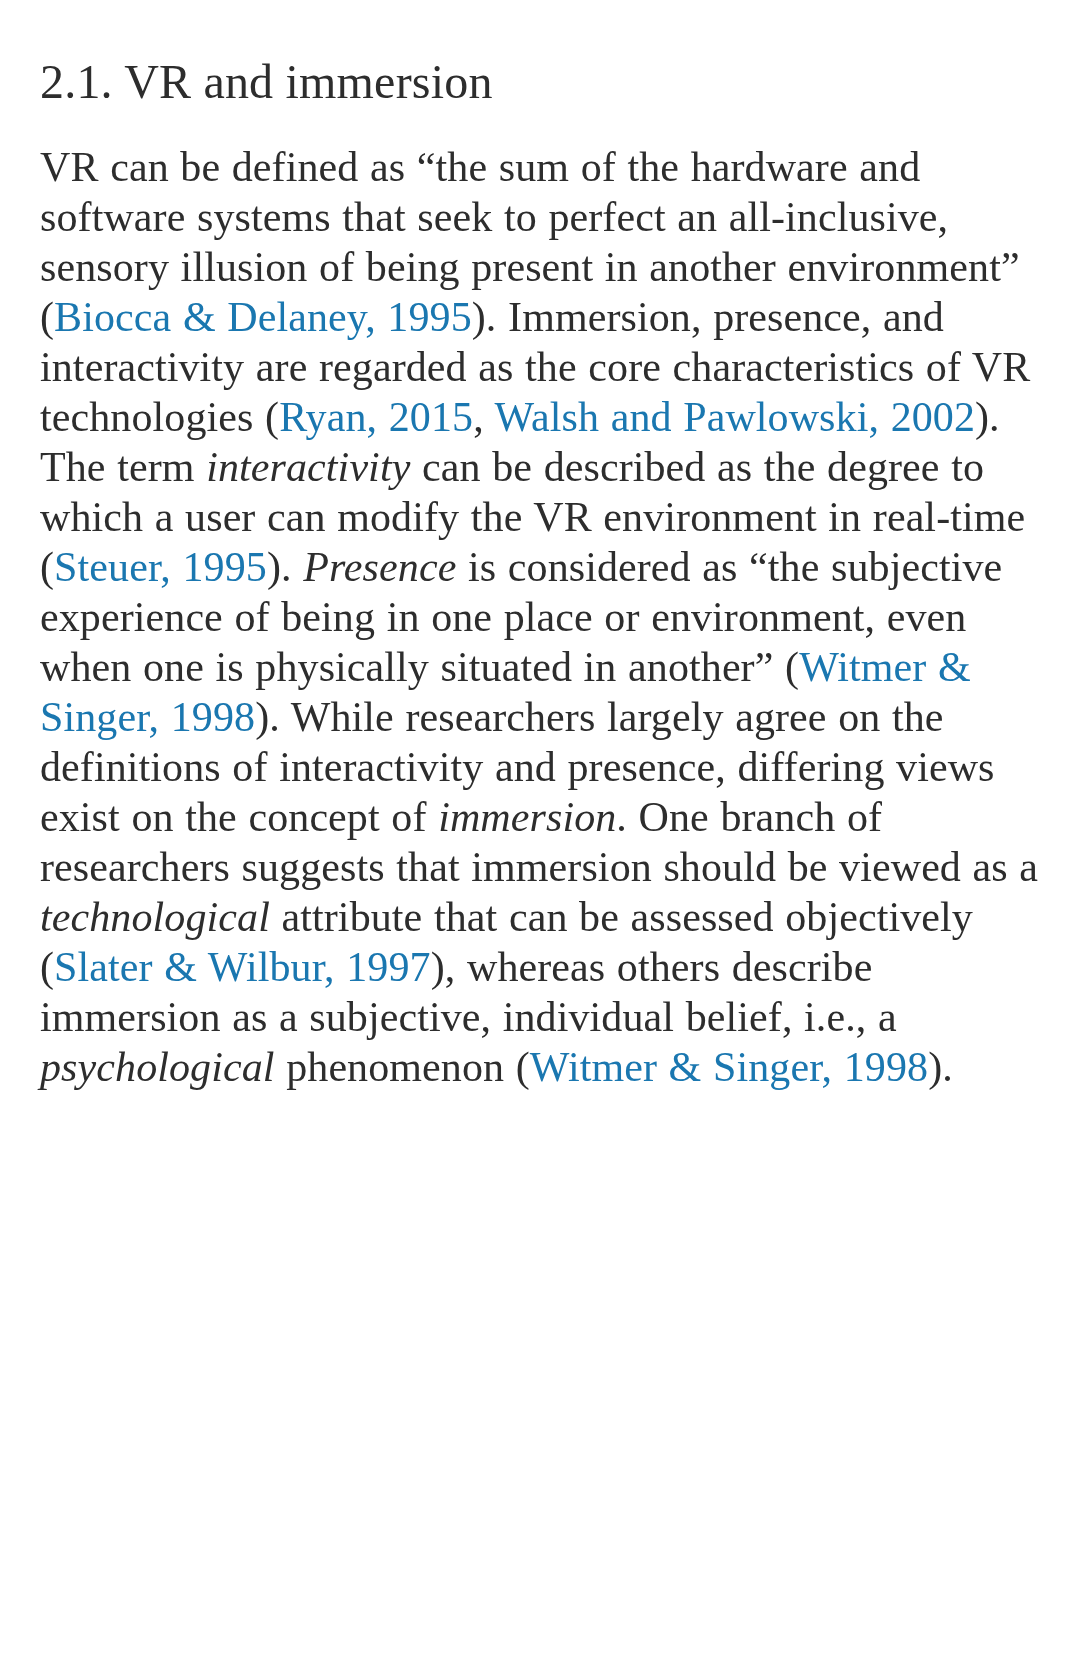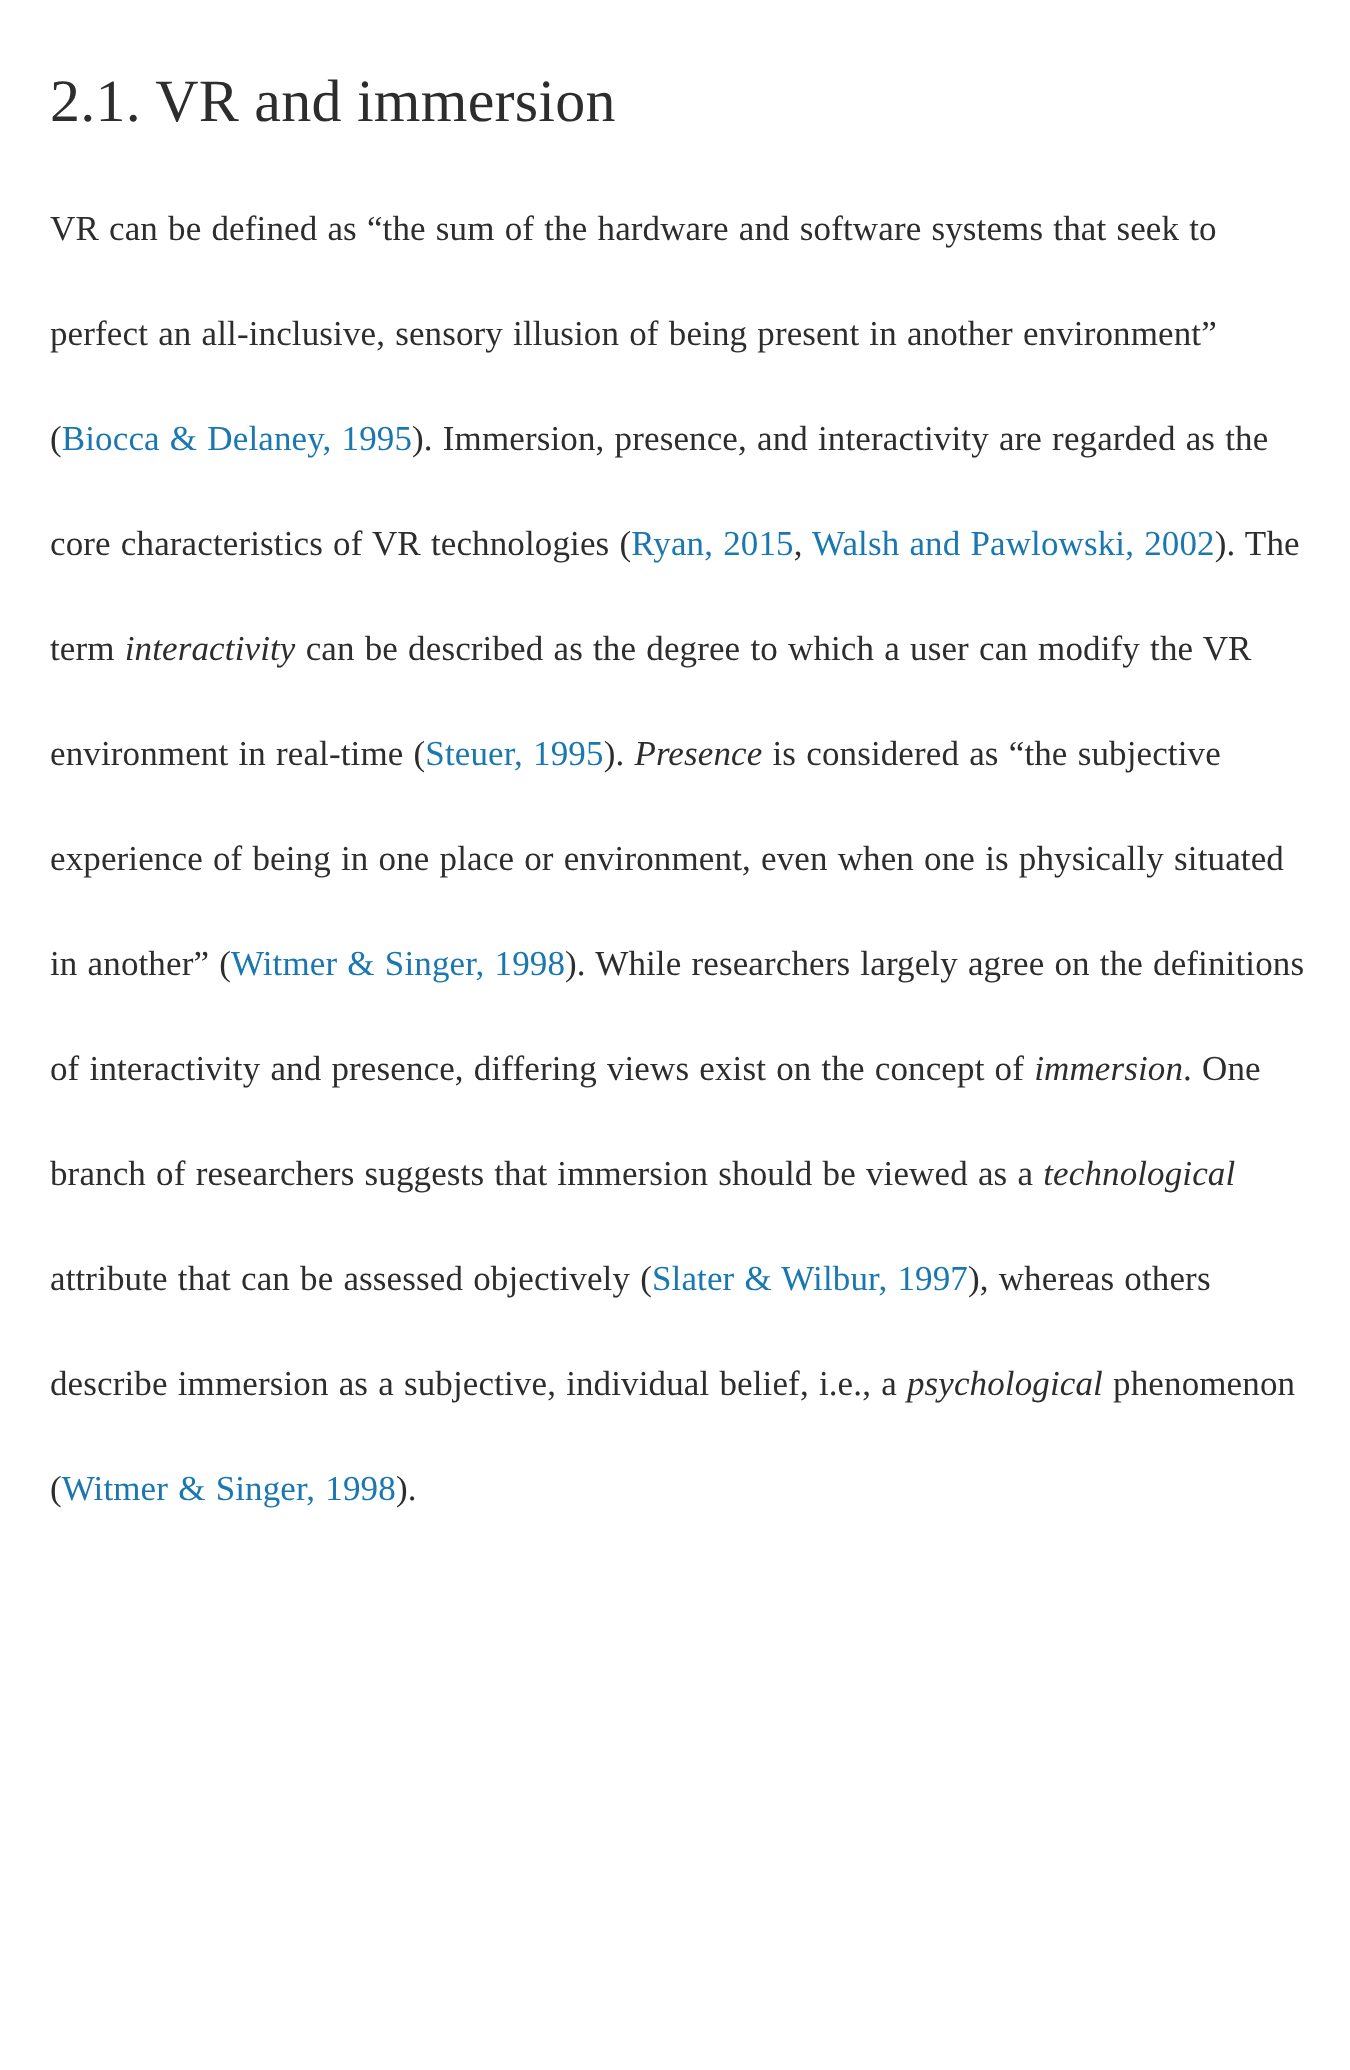--- a/index.html
+++ b/index.html
@@ -18,22 +18,22 @@
     color: var(--text-color, #2d2d2d);
   }
   .heading {
     font-size: 48px;
     font-weight: normal;
     line-height: 1.25;
     margin: 0 0 30px 0;
     letter-spacing: 0.2px;
   }
   .body-paragraph {
-    font-size: 28px;
-    line-height: 84px;
+    font-size: 42px;
+    line-height: 50px;
     margin: 0;
     letter-spacing: 0.1px;
     word-spacing: 1px;
   }
   .body-paragraph .em {
     font-style: italic;
   }
   .cite-link {
     color: var(--link-color, #1a77b0);
     text-decoration: none;

